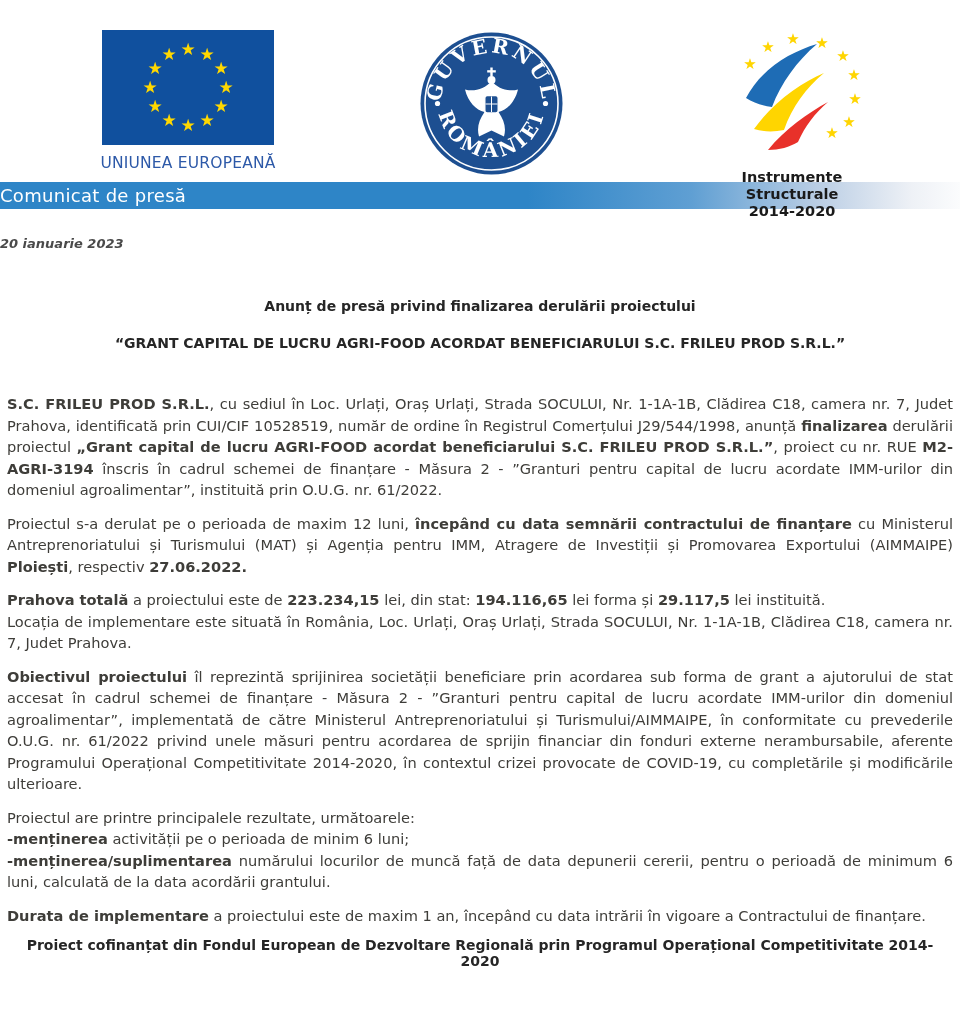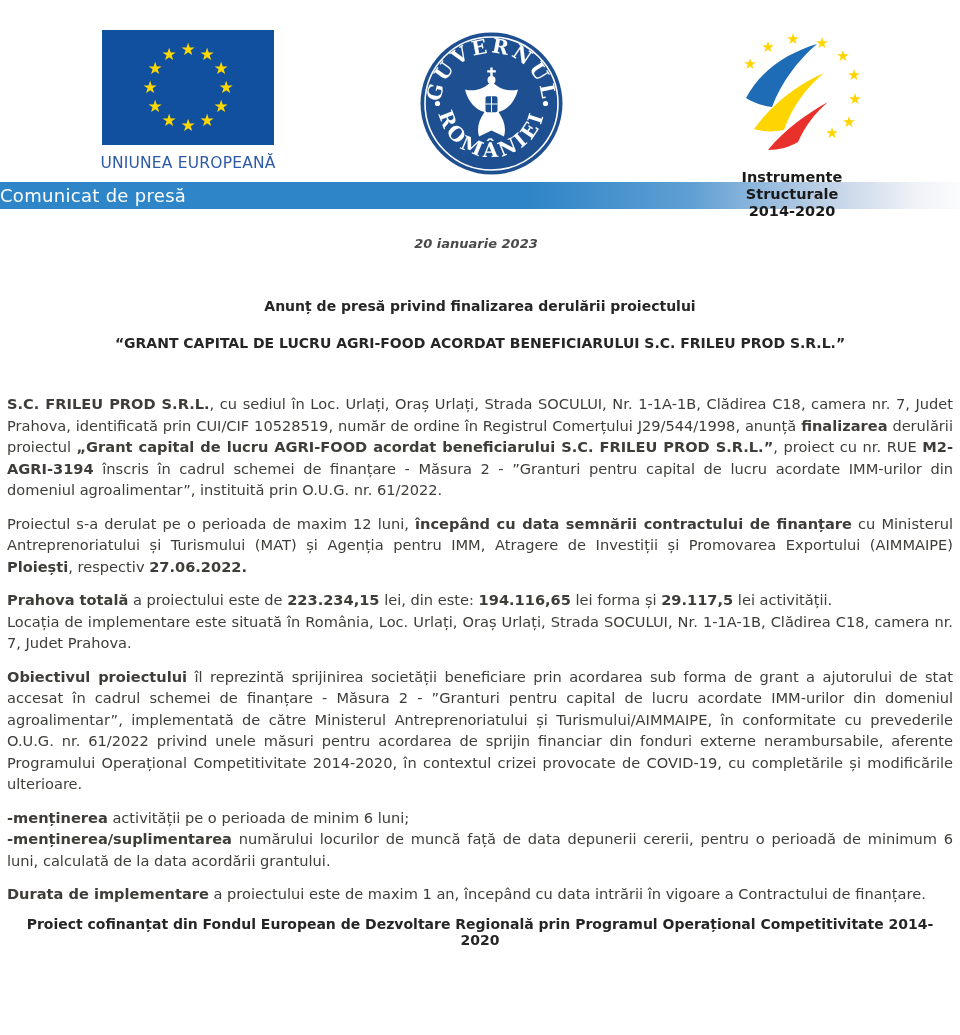--- a/index.html
+++ b/index.html
@@ -15,21 +15,21 @@
   .seal-block { margin-top:1px; }
   .is-block { width:180px; text-align:center; }
 
   
   .banner { margin-top:10px; height:27px; width:100%;
     background:linear-gradient(to right,#2e85c7 0%, #2e85c7 55%, #5f9fd3 72%, #b9cde4 85%, #eef1f6 95%, #fbfcfd 100%);
     display:flex; align-items:center; justify-content:flex-start; }
   .banner-title { color:#fff; font-size:18px; font-weight:400; letter-spacing:0.3px; }
 
   
-  .date-line { text-align:center; padding-right:8px; margin-top:27px; font-size:13px; font-weight:700; font-style:italic; color:#4a4a4a; }
+  .date-line { text-align:left; padding-right:8px; margin-top:27px; font-size:13px; font-weight:700; font-style:italic; color:#4a4a4a; }
 
   
   .doc-title { text-align:center; margin-top:47px; font-size:14px; font-weight:700; color:#262626; }
   .doc-subtitle { text-align:center; margin-top:21px; font-size:14px; font-weight:700; color:#262626; }
 
   
   .body-text { padding:0 7px; margin-top:42px; color:#3e3d39; font-size:14.6px; line-height:21.5px; }
   .para { text-align:justify; margin-bottom:11px; }
   .group { margin-bottom:11px; }
   .line { text-align:justify; }
@@ -126,25 +126,26 @@
 
   <div class="date-line">20 ianuarie 2023</div>
 
   <div class="doc-title">Anunț de presă privind finalizarea derulării proiectului</div>
   <div class="doc-subtitle">“GRANT CAPITAL DE LUCRU AGRI-FOOD ACORDAT BENEFICIARULUI S.C. FRILEU PROD S.R.L.”</div>
 
   <div class="body-text">
     <p class="para"><span class="b">S.C. FRILEU PROD S.R.L.</span><span>, cu sediul în Loc. Urlați, Oraș Urlați, Strada SOCULUI, Nr. 1-1A-1B, Clădirea C18, camera nr. 7, Judet Prahova, identificată prin CUI/CIF 10528519, număr de ordine în Registrul Comerțului J29/544/1998, anunță </span><span class="b">finalizarea</span><span> derulării proiectul </span><span class="b">„Grant capital de lucru AGRI-FOOD acordat beneficiarului S.C. FRILEU PROD S.R.L.”</span><span>, proiect cu nr. RUE </span><span class="b">M2-AGRI-3194</span><span> înscris în cadrul schemei de finanțare - Măsura 2 - ”Granturi pentru capital de lucru acordate IMM-urilor din domeniul agroalimentar”, instituită prin O.U.G. nr. 61/2022.</span></p>
     <p class="para mt"><span>Proiectul s-a derulat pe o perioada de maxim 12 luni, </span><span class="b">începând cu data semnării contractului de finanțare</span><span> cu Ministerul Antreprenoriatului și Turismului (MAT) și Agenția pentru IMM, Atragere de Investiții și Promovarea Exportului (AIMMAIPE) </span><span class="b">Ploiești</span><span>, respectiv </span><span class="b">27.06.2022.</span></p>
     <div class="group mt">
-      <p class="line"><span class="b">Prahova totală</span><span> a proiectului este de </span><span class="b">223.234,15</span><span> lei, din este: </span><span class="b">194.116,65</span><span> lei forma și </span><span class="b">29.117,5</span><span> lei activității.</span></p>
+      <p class="line"><span class="b">Prahova totală</span><span> a proiectului este de </span><span class="b">223.234,15</span><span> lei, din stat: </span><span class="b">194.116,65</span><span> lei forma și </span><span class="b">29.117,5</span><span> lei instituită.</span></p>
       <p class="line"><span>Locația de implementare este situată în România, Loc. Urlați, Oraș Urlați, Strada SOCULUI, Nr. 1-1A-1B, Clădirea C18, camera nr. 7, Judet Prahova.</span></p>
     </div>
     <p class="para mt"><span class="b">Obiectivul proiectului</span><span> îl reprezintă sprijinirea societății beneficiare prin acordarea sub forma de grant a ajutorului de stat accesat în cadrul schemei de finanțare - Măsura 2 - ”Granturi pentru capital de lucru acordate IMM-urilor din domeniul agroalimentar”, implementată de către Ministerul Antreprenoriatului și Turismului/AIMMAIPE, în conformitate cu prevederile O.U.G. nr. 61/2022 privind unele măsuri pentru acordarea de sprijin financiar din fonduri externe nerambursabile, aferente Programului Operațional Competitivitate 2014-2020, în contextul crizei provocate de COVID-19, cu completările și modificările ulterioare.</span></p>
     <div class="group mt">
+      <p class="line"><span>Proiectul are printre principalele rezultate, următoarele:</span></p>
       <p class="line"><span class="b">-menținerea</span><span> activității pe o perioada de minim 6 luni;</span></p>
       <p class="line"><span class="b">-menținerea/suplimentarea</span><span> numărului locurilor de muncă față de data depunerii cererii, pentru o perioadă de minimum 6 luni, calculată de la data acordării grantului.</span></p>
     </div>
     <p class="para mt"><span class="b">Durata de implementare</span><span> a proiectului este de maxim 1 an, începând cu data intrării în vigoare a Contractului de finanțare.</span></p>
   </div>
 
   <div class="cofinance">Proiect cofinanțat din Fondul European de Dezvoltare Regională prin Programul Operațional Competitivitate 2014-2020</div>
 
 </div>
 

